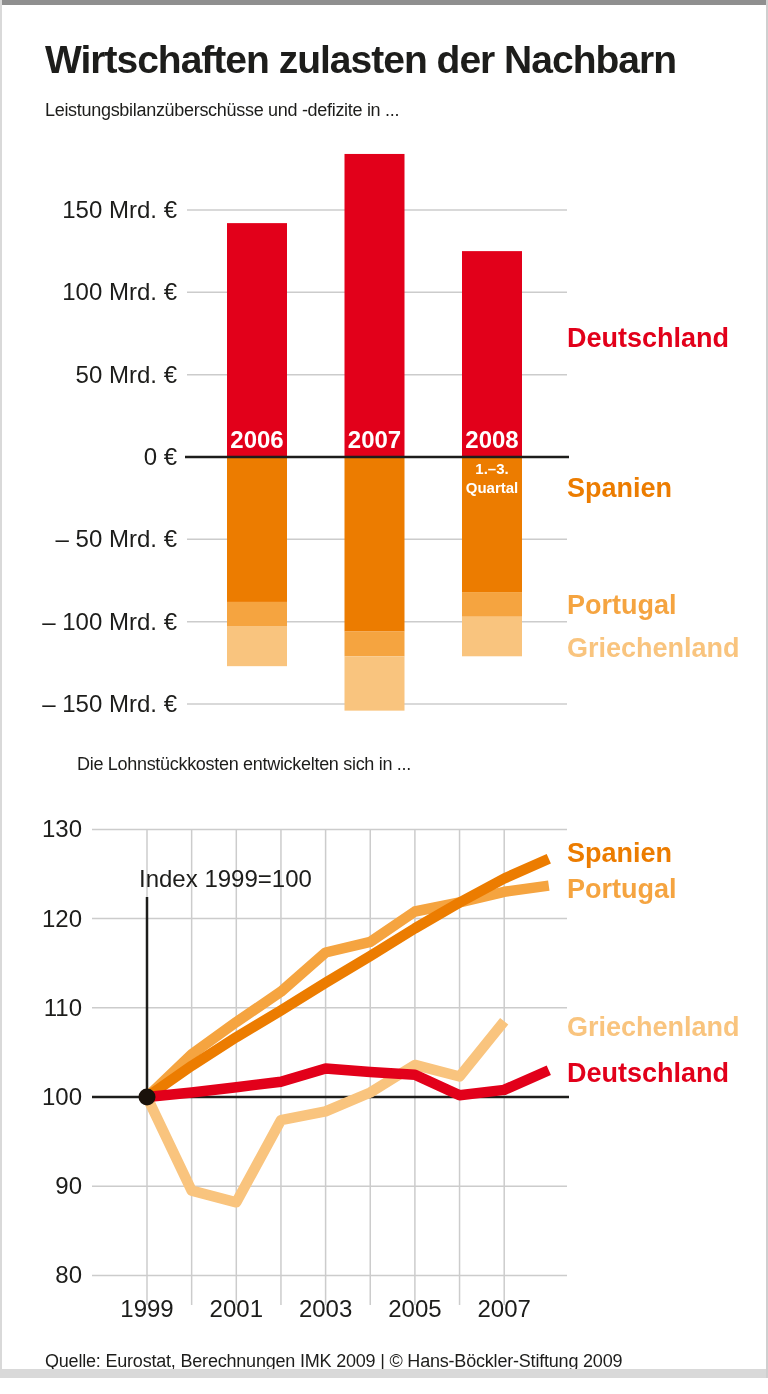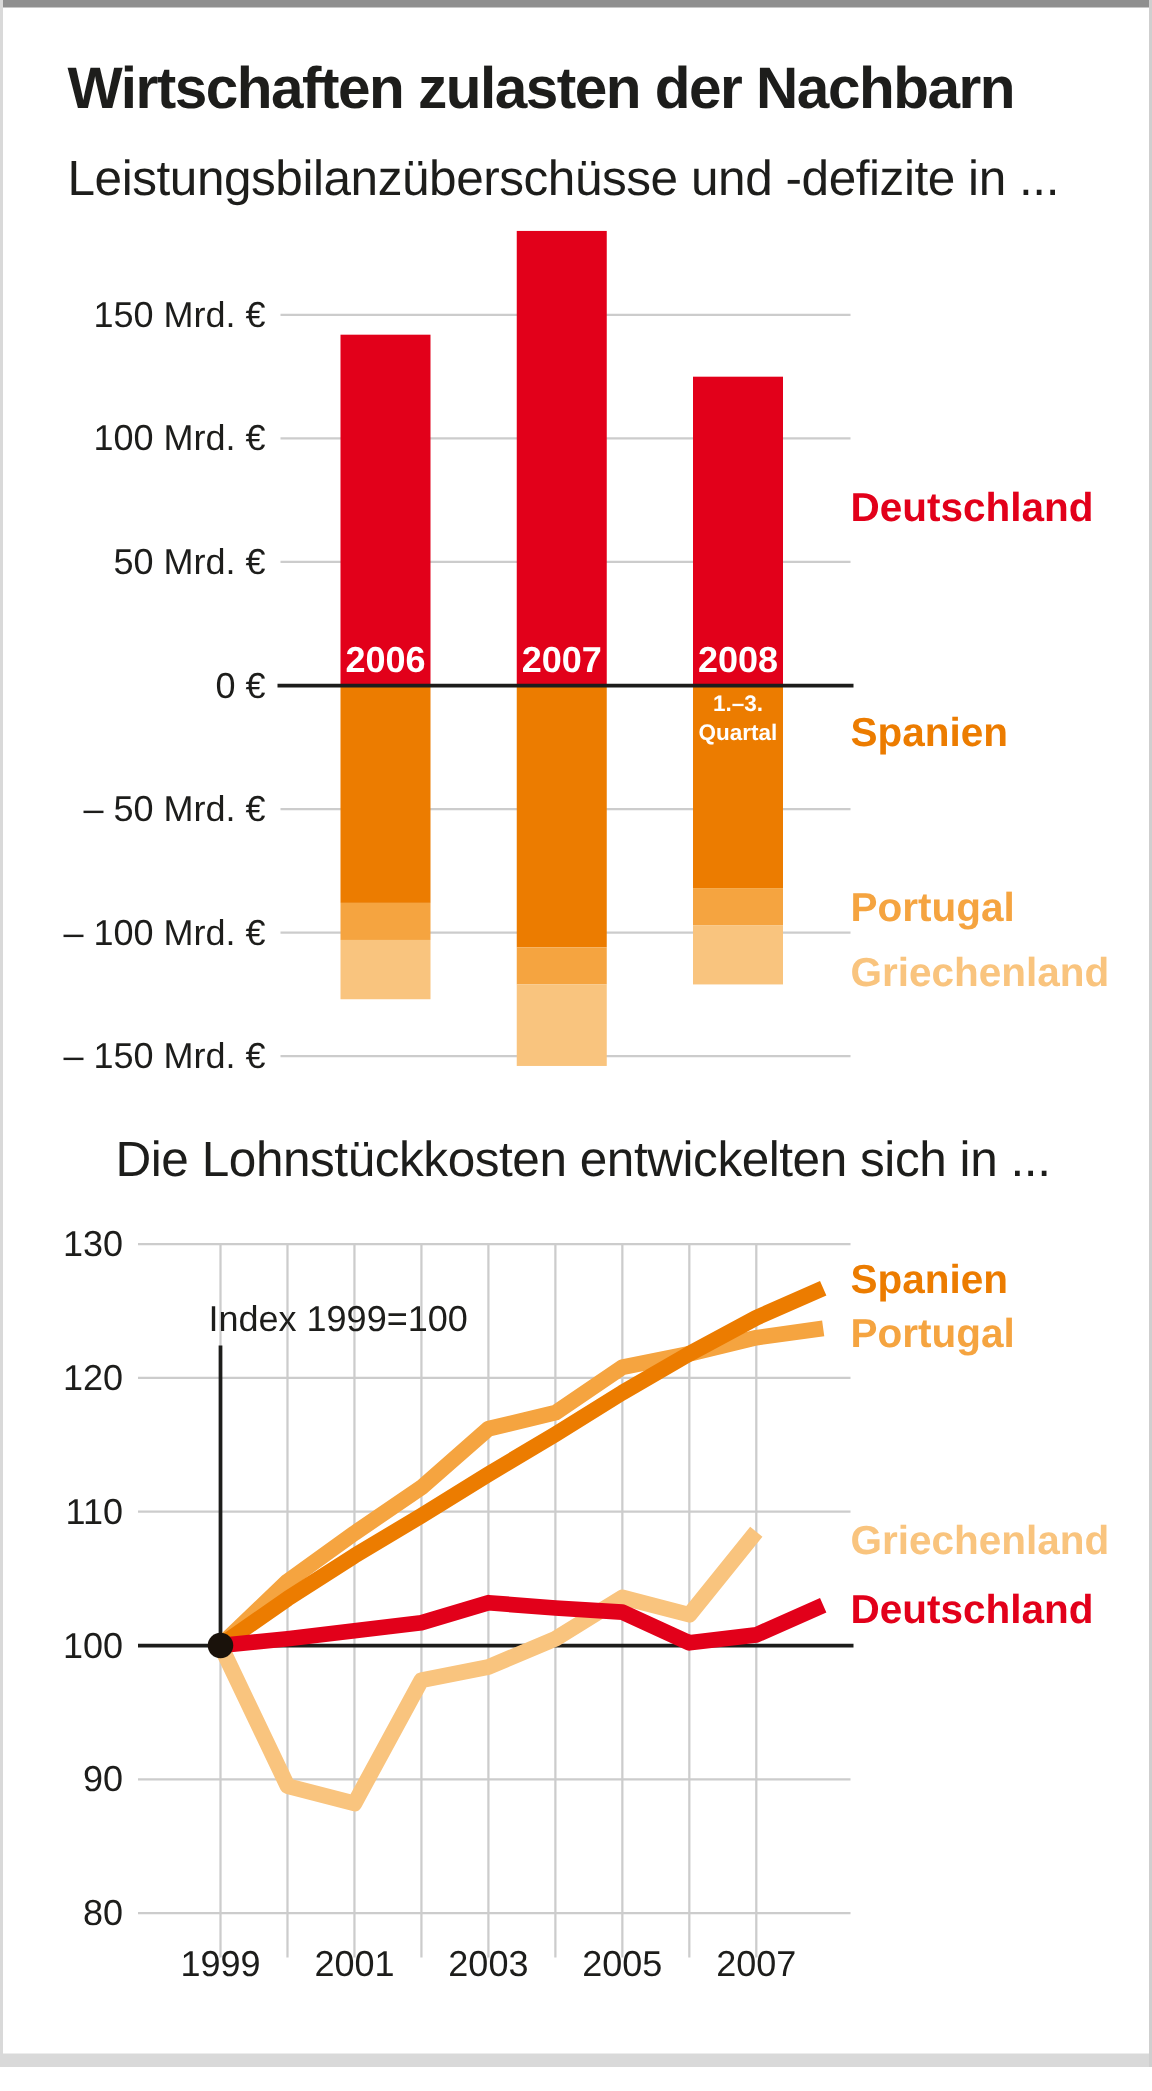--- a/index.html
+++ b/index.html
@@ -10,21 +10,21 @@
     border-left:2px solid #d9d9d9; border-right:2px solid #cfcfcf;
   }
   .band-top { position:absolute; top:0; left:0; right:0; height:5px; background:#8f8f8f; }
   .band-bottom { position:absolute; bottom:0; left:0; right:0; height:9px; background:#d9d9d9; }
   .title {
     position:absolute; left:43px; top:38px; margin:0;
     font-size:39px; font-weight:bold; letter-spacing:-1px; color:#1d1d1b; white-space:nowrap;
   }
   .chart-title {
     position:absolute; left:43px; margin:0;
-    font-size:33px; font-weight:normal; letter-spacing:-0.3px; color:#1d1d1b; white-space:nowrap;
+    font-size:18px; font-weight:normal; letter-spacing:-0.3px; color:#1d1d1b; white-space:nowrap;
   }
   .t1 { top:100px; }
   .t2 { top:754px;margin-left:32px; }
   .chart { position:absolute; left:0; width:768px; }
   .c1 { top:140px; height:614px; }
   .c2 { top:800px; height:548px; }
   .source {
     position:absolute; left:43px; top:1351px;
     font-size:18px; color:#1d1d1b; letter-spacing:-0.2px; white-space:nowrap;
   }
@@ -111,14 +111,15 @@
         <text x="234.3" y="517" text-anchor="middle" font-size="24" fill="#1d1d1b">2001</text>
         <text x="323.6" y="517" text-anchor="middle" font-size="24" fill="#1d1d1b">2003</text>
         <text x="412.9" y="517" text-anchor="middle" font-size="24" fill="#1d1d1b">2005</text>
         <text x="502.2" y="517" text-anchor="middle" font-size="24" fill="#1d1d1b">2007</text>
         <text x="565" y="53" dominant-baseline="central" font-size="27" font-weight="bold" fill="#ec7c00">Spanien</text>
         <text x="565" y="89" dominant-baseline="central" font-size="27" font-weight="bold" fill="#f5a440">Portugal</text>
         <text x="565" y="227" dominant-baseline="central" font-size="27" font-weight="bold" fill="#f9c47e">Griechenland</text>
         <text x="565" y="273" dominant-baseline="central" font-size="27" font-weight="bold" fill="#e2001a">Deutschland</text>
       </svg></div>
 
+  <div class="source">Quelle: Eurostat, Berechnungen IMK 2009 | © Hans-Böckler-Stiftung 2009</div>
   <div class="band-bottom"></div>
 </div>
 
 </body></html>

